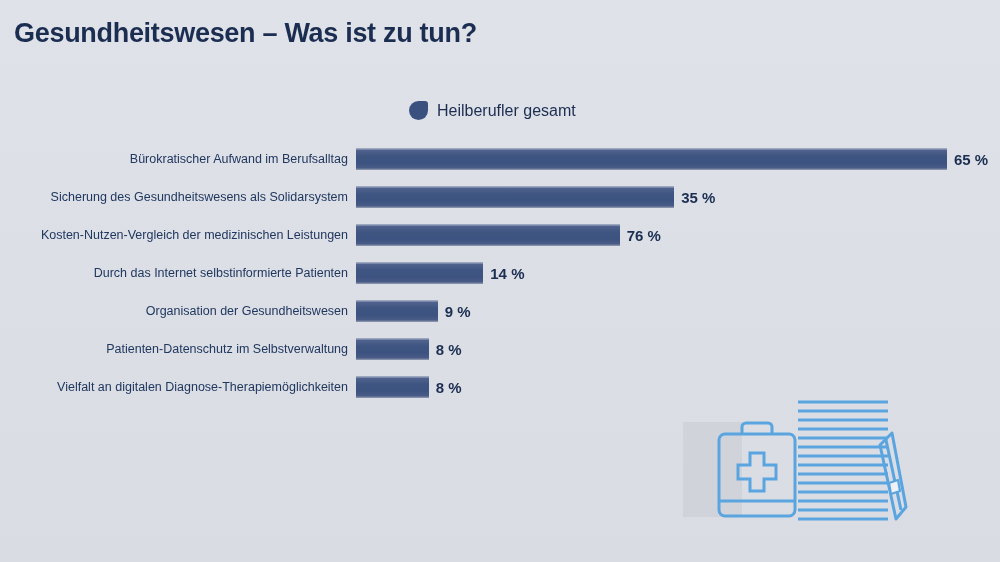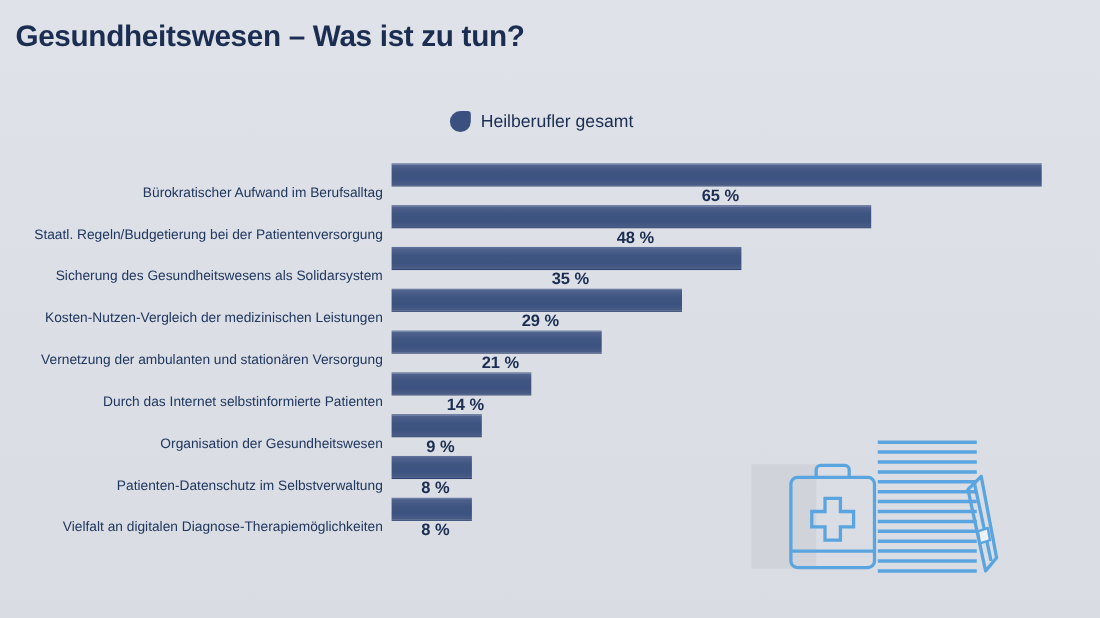--- a/index.html
+++ b/index.html
@@ -64,31 +64,29 @@
   }
   .cat-label {
     position: absolute;
     right: 652px;      
     top: 50%;
     transform: translateY(-50%);
     font-size: 12.5px;
     color: #20375e;
     white-space: nowrap;
     text-align: center;
-    margin-top: 16px;
   }
   .bar-track {
     position: absolute;
     left: 356px;
     top: 50%;
     transform: translateY(-50%);
     height: 21px;
     display: flex;
     align-items: center;
-    flex-direction: column;
   }
   .bar {
     height: 21px;
     background: linear-gradient(180deg, #52648f 0%, #3f5581 35%, #3c5280 70%, #4a5d87 100%);
     border-top: 1px solid #5e7099;
     border-bottom: 1px solid #2f4370;
     box-sizing: border-box;
     flex: 0 0 auto;
   }
   .bar-value {
@@ -123,45 +121,31 @@
 
   <div id="plot">
       <div class="bar-row">
         <div class="cat-label">Bürokratischer Aufwand im Berufsalltag</div>
         <div class="bar-track">
           <div class="bar" style="width: 591px;"></div>
           <div class="bar-value">65 %</div>
         </div>
       </div>
       <div class="bar-row">
-        <div class="cat-label">Staatl. Regeln/Budgetierung bei der Patientenversorgung</div>
-        <div class="bar-track">
-          <div class="bar" style="width: 436.431px;"></div>
-          <div class="bar-value">48 %</div>
-        </div>
-      </div>
-      <div class="bar-row">
         <div class="cat-label">Sicherung des Gesundheitswesens als Solidarsystem</div>
         <div class="bar-track">
           <div class="bar" style="width: 318.231px;"></div>
           <div class="bar-value">35 %</div>
         </div>
       </div>
       <div class="bar-row">
         <div class="cat-label">Kosten-Nutzen-Vergleich der medizinischen Leistungen</div>
         <div class="bar-track">
           <div class="bar" style="width: 263.677px;"></div>
-          <div class="bar-value">29 %</div>
-        </div>
-      </div>
-      <div class="bar-row">
-        <div class="cat-label">Vernetzung der ambulanten und stationären Versorgung</div>
-        <div class="bar-track">
-          <div class="bar" style="width: 190.938px;"></div>
-          <div class="bar-value">21 %</div>
+          <div class="bar-value">76 %</div>
         </div>
       </div>
       <div class="bar-row">
         <div class="cat-label">Durch das Internet selbstinformierte Patienten</div>
         <div class="bar-track">
           <div class="bar" style="width: 127.292px;"></div>
           <div class="bar-value">14 %</div>
         </div>
       </div>
       <div class="bar-row">

